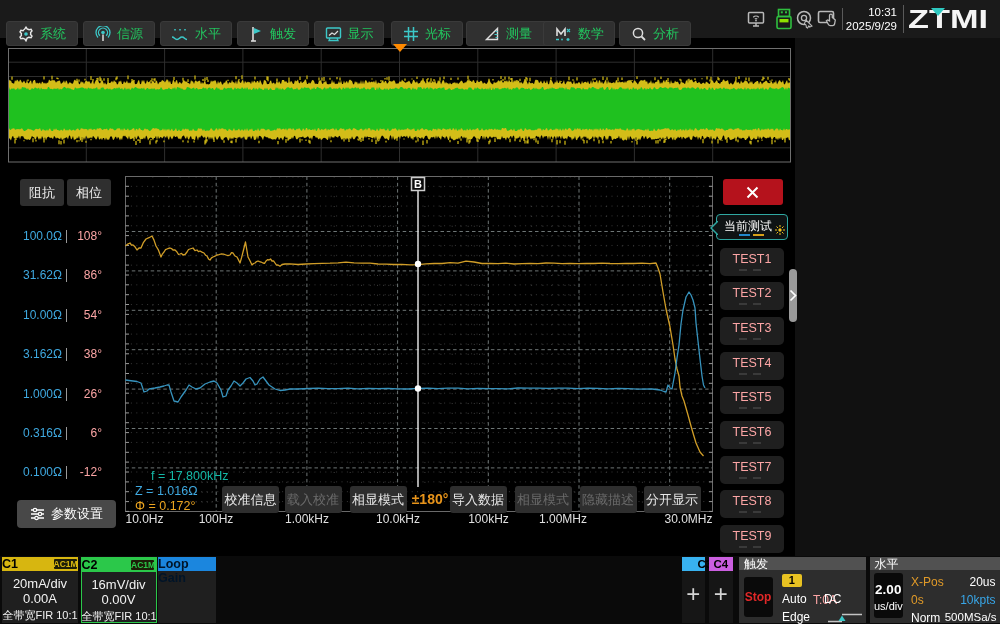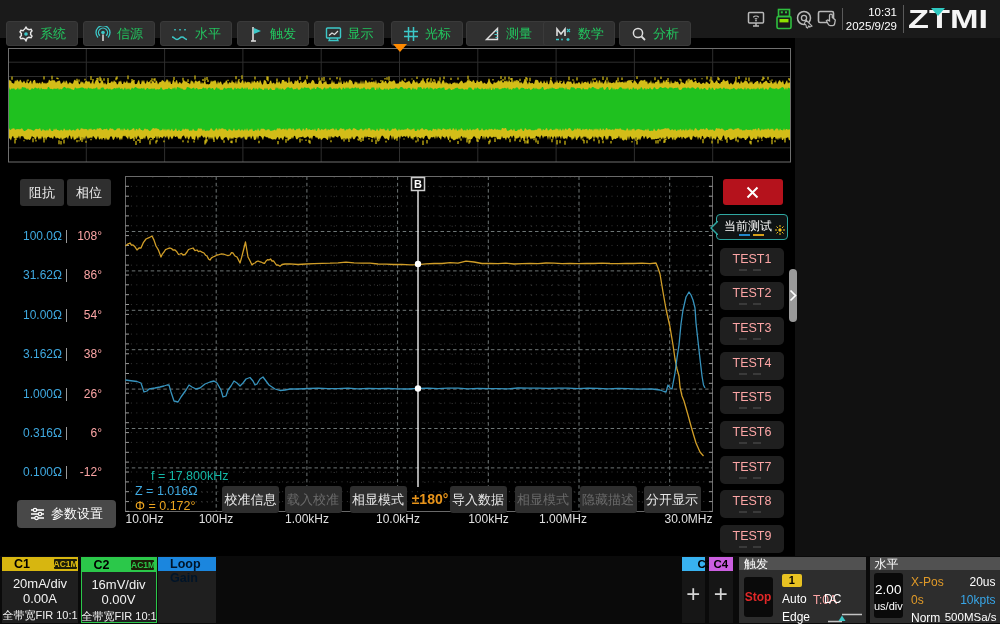--- a/index.html
+++ b/index.html
@@ -21,21 +21,21 @@
 
 .pbtn{position:absolute;top:486px;width:57px;height:27px;background:#2e2e2e;border-radius:3px;display:flex;align-items:center;justify-content:center;font-size:13px;color:#e8e8e8}
 .pbtn.dim{color:#6a6a6a}
 .axl{position:absolute;top:512px;font-size:12px;color:#e0e0e0}
 
 .tbtn{position:absolute;left:720px;width:64px;height:28px;background:#1f1f1f;border-radius:5px;color:#fca5a5;font-size:12.5px;display:flex;align-items:center;justify-content:center;padding-bottom:6px}
 .tbtn i{position:absolute;bottom:5px;width:8px;height:2px;background:#3a3a3a}
 
 #botbar{position:absolute;left:0;top:556px;width:1000px;height:68px;background:#0a0a0a}
 .tile{position:absolute;top:0.5px;height:66px;background:#1f1f1f}
-.tile .hd{height:14px;font-size:12.5px;font-weight:bold;color:#000;padding-left:12px;line-height:14px;position:relative}
+.tile .hd{height:14px;font-size:12.5px;font-weight:bold;color:#000;padding-left:0;line-height:14px;position:relative}
 .tile .bd{font-size:13px;color:#f2f2f2;text-align:center}
 .badge{position:absolute;right:1.5px;top:2px;width:23px;height:10px;border-radius:1px;font-size:8.5px;font-weight:bold;text-align:center;line-height:10px;letter-spacing:0}
 .panel{position:absolute;top:0.5px;height:66px;background:#2d2d2d}
 .panel .ph{height:13.5px;background:#515151;font-size:12px;color:#fff;padding-left:5px;line-height:14px}
 .ptx{position:absolute;font-size:12px;white-space:nowrap}
 </style></head>
 <body>
 <div id="topbar">
     <div class="mbtn" style="left:6px;width:72px">
       <svg width="16" height="16" viewBox="0 0 16 16">
@@ -393,21 +393,21 @@
 <div class="ptx" style="left:85px;top:35.5px;color:#fff">DC</div>
 <div class="ptx" style="left:43px;top:53.5px;color:#fff">Edge</div>
 <svg class="abs" style="left:88px;top:52px" width="37" height="15" viewBox="0 0 37 15">
         <path d="M1 12.5h14M15 5.5h20" fill="none" stroke="#c4c4c4" stroke-width="1.3"></path>
         <path d="M11.5 12 15 6.5 18.5 12Z" fill="#3cc8c8"></path>
       </svg>
 </div>
     <div class="panel" style="left:869.5px;width:130px">
       <div class="ph">水平</div>
 <div class="abs" style="left:4.5px;top:16px;width:28.5px;height:45px;background:#0a0a0a;border-radius:3px;text-align:center">
-<div style="font-size:13.5px;font-weight:normal;color:#fff;padding-top:9px">2.00</div>
+<div style="font-size:13.5px;font-weight:bold;color:#fff;padding-top:9px">2.00</div>
         <div style="font-size:11px;color:#fff;padding-top:3px">us/div</div>
       </div>
 <div class="ptx" style="left:41.5px;top:18px;color:#e09a28">X-Pos</div>
 <div class="ptx" style="left:41.5px;top:36px;color:#e09a28">0s</div>
 <div class="ptx" style="left:41.5px;top:54px;color:#fff">Norm</div>
 <div class="ptx" style="left:78px;top:18px;width:48px;text-align:right;color:#fff">20us</div>
 <div class="ptx" style="left:78px;top:36px;width:48px;text-align:right;color:#38a6e8">10kpts</div>
 <div class="ptx" style="left:70px;top:54.5px;width:57px;text-align:right;color:#fff;font-size:11.5px">500MSa/s</div>
 </div>
   </div>

